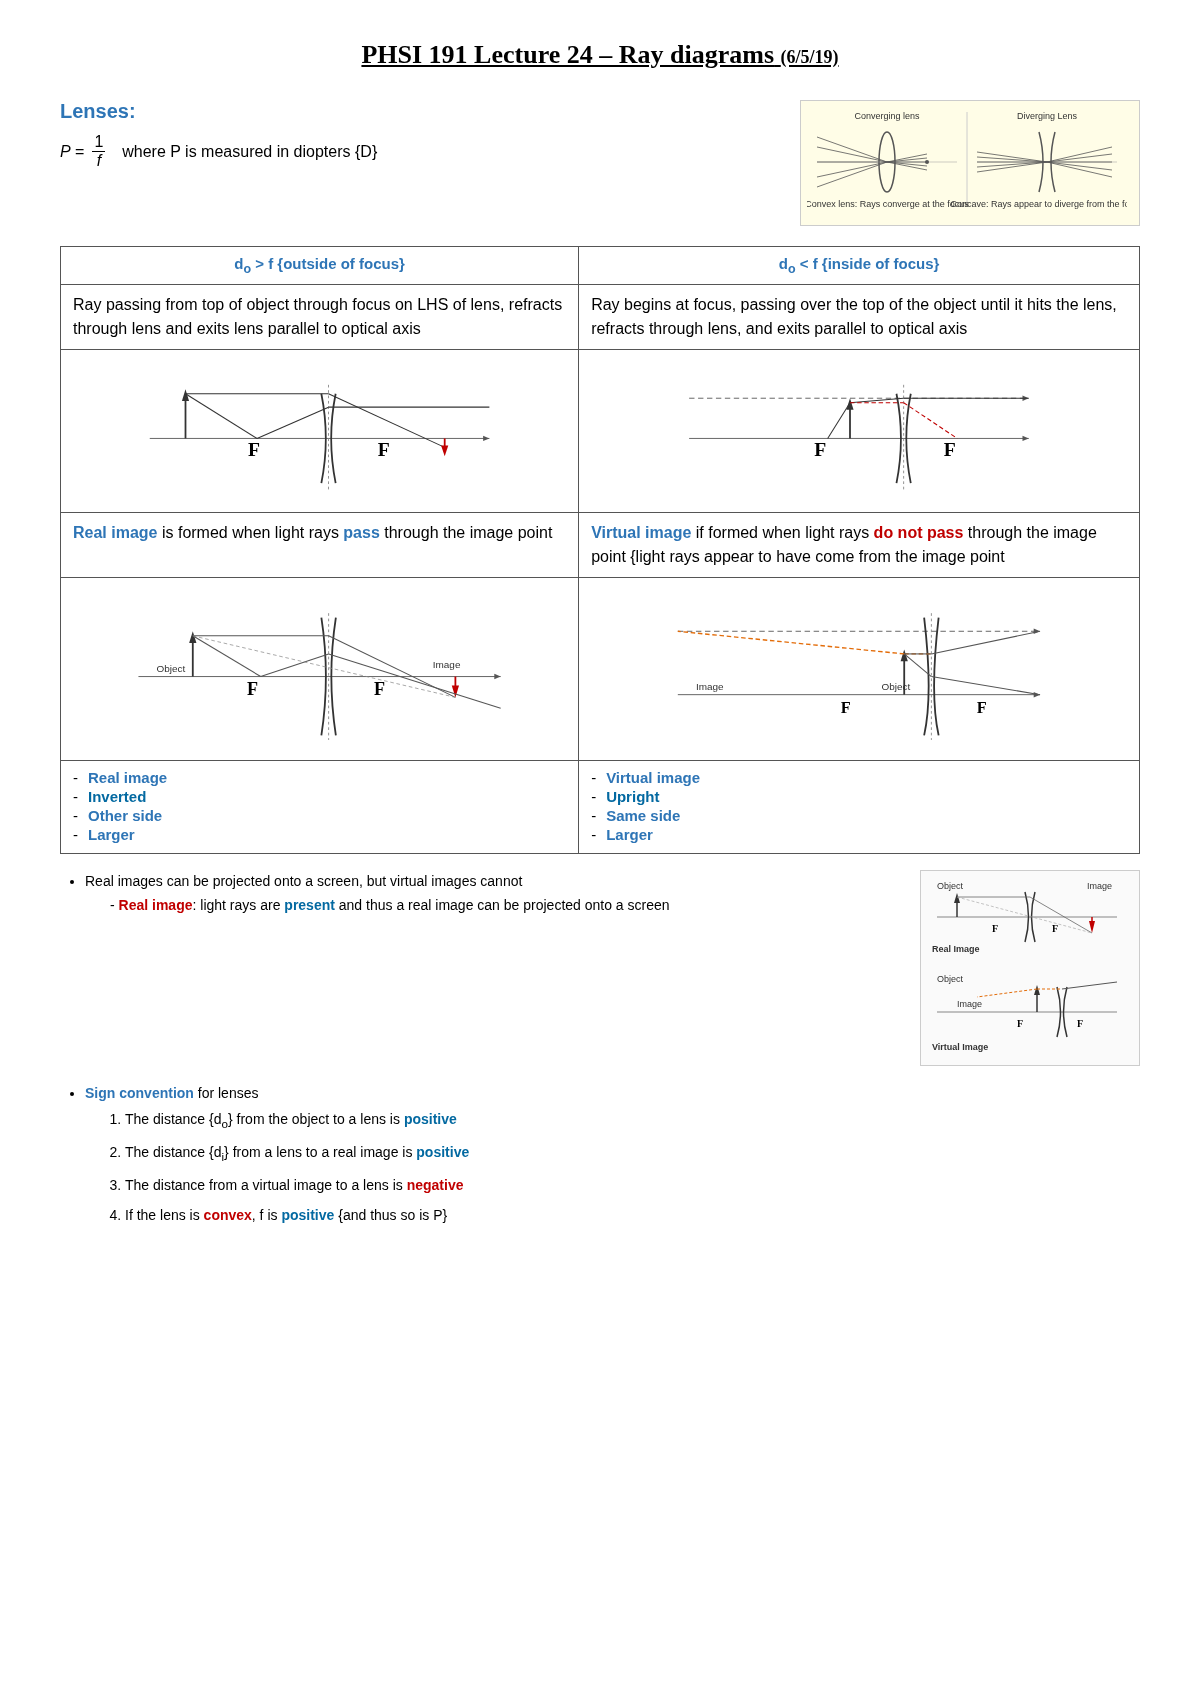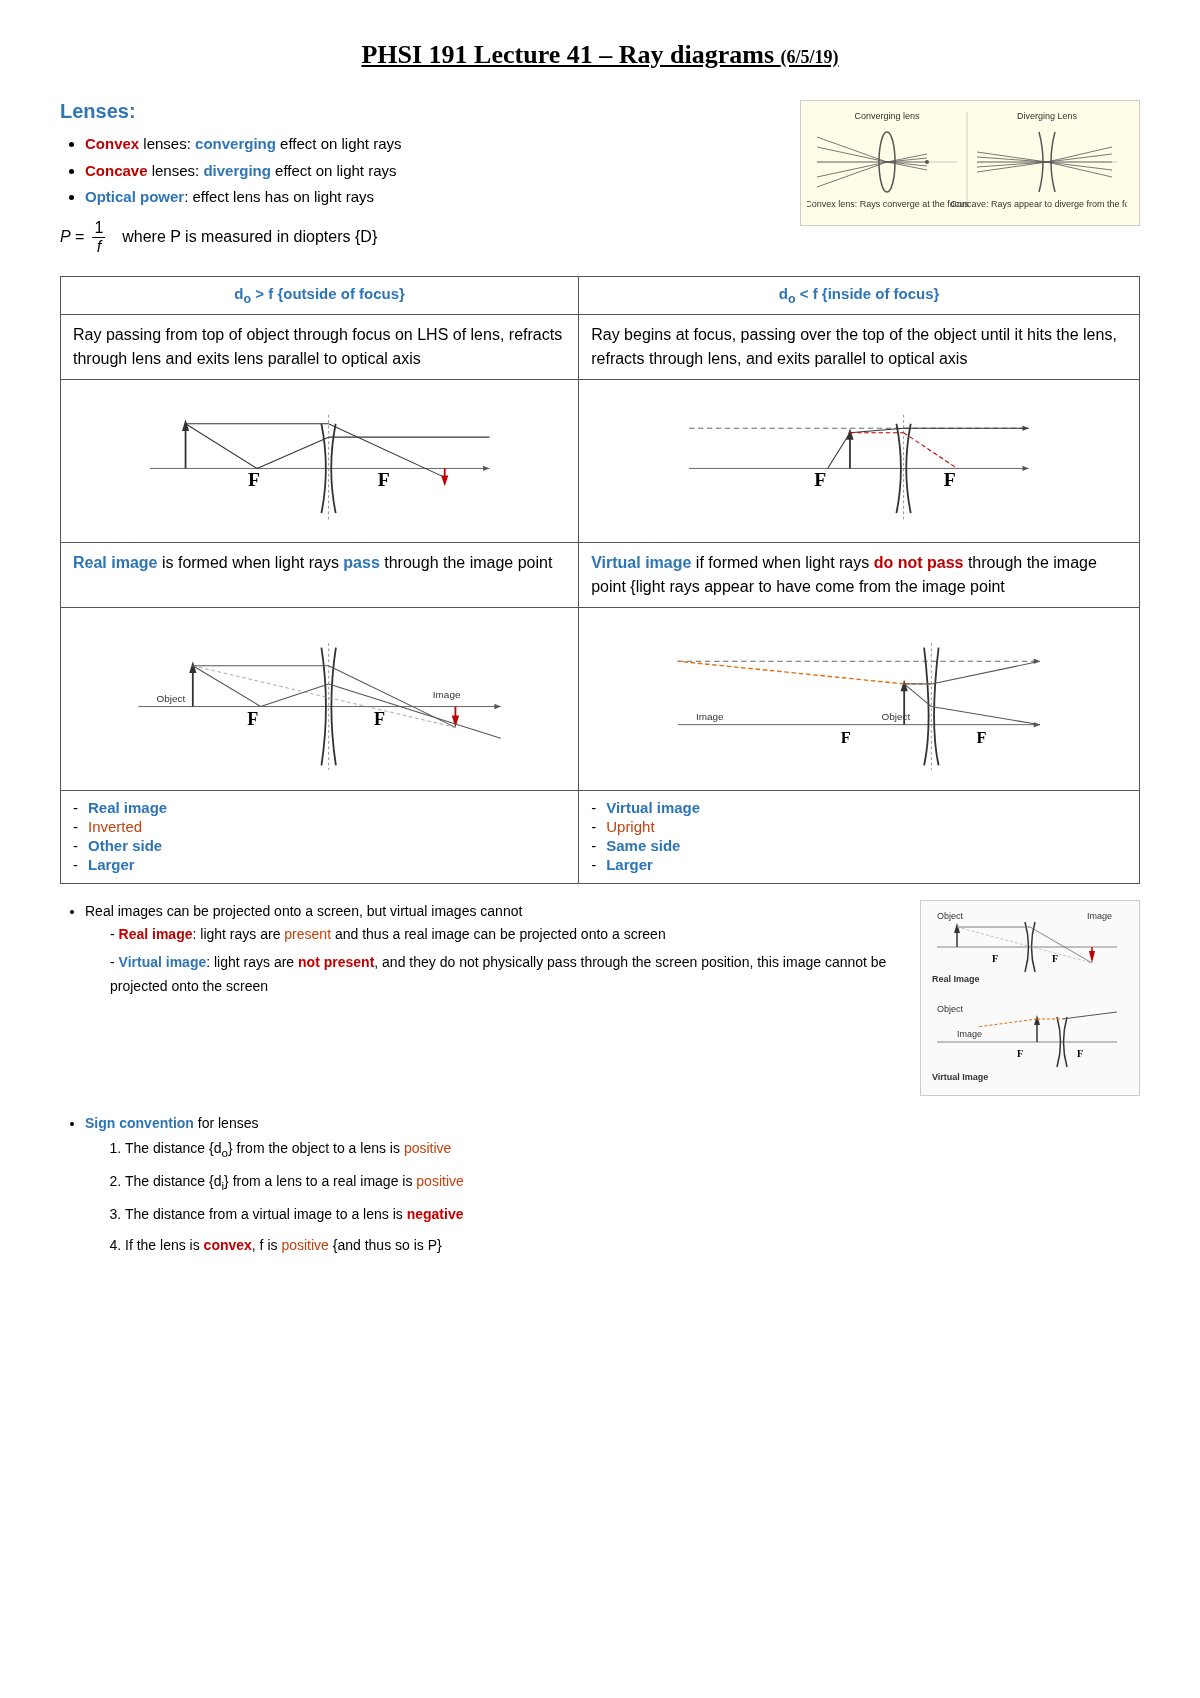--- a/index.html
+++ b/index.html
@@ -42,21 +42,21 @@
       list-style: disc;
       padding-left: 25px;
       margin-bottom: 10px;
     }
     .lenses-text ul li {
       margin-bottom: 4px;
       line-height: 1.5;
     }
     .red { color: #c00000; font-weight: bold; }
     .blue { color: #2e75b6; font-weight: bold; }
-    .orange { color: #c2410c; font-weight: normal; }
+    .orange { color: #0369a1; font-weight: bold; }
     .formula {
       margin-top: 8px;
       font-size: 16px;
       display: flex;
       align-items: center;
       gap: 8px;
     }
     .formula-frac {
       display: inline-flex;
       flex-direction: column;
@@ -178,38 +178,27 @@
     }
     .sign-section ol li {
       line-height: 1.9;
       font-size: 14px;
     }
   </style>
 </head>
 <body>
 
 <h1 class="page-title">
-  <span>PHSI 191 Lecture 41 – Ray diagrams</span>
+  <span>PHSI 191 Lecture 24 – Ray diagrams</span>
   <span class="subtitle" style="font-size:18px;">(6/5/19)</span>
 </h1>
 
 <div class="lenses-section">
   <div class="lenses-text">
     <div class="lenses-heading">Lenses:</div>
-    <ul>
-      <li>
-        <span class="red">Convex</span> lenses: <span class="blue">converging</span> effect on light rays
-      </li>
-      <li>
-        <span class="red">Concave</span> lenses: <span class="blue">diverging</span> effect on light rays
-      </li>
-      <li>
-        <span class="blue">Optical power</span>: effect lens has on light rays
-      </li>
-    </ul>
     <div class="formula">
       <span><em>P</em> =</span>
       <span class="formula-frac">
         <span class="num">1</span>
         <span class="den"><em>f</em></span>
       </span>
       <span>&nbsp;&nbsp;where P is measured in diopters {D}</span>
     </div>
   </div>
 
@@ -454,23 +443,20 @@
 </table>
 
 <div class="bullet-section">
   <div class="bullet-content">
     <ul>
       <li>
         Real images can be projected onto a screen, but virtual images cannot
         <ul>
           <li>
             <span class="red">Real image</span>: light rays are <span class="orange">present</span> and thus a real image can be projected onto a screen
-          </li>
-          <li>
-            <span class="blue">Virtual image</span>: light rays are <span class="red">not present</span>, and they do not physically pass through the screen position, this image cannot be projected onto the screen
           </li>
         </ul>
       </li>
     </ul>
   </div>
   <div class="side-diagram">
     <div class="side-diagram-box">
       <svg viewBox="0 0 200 180" width="200" height="180">
 
         <text x="10" y="12" font-size="9" fill="#333">Object</text>

